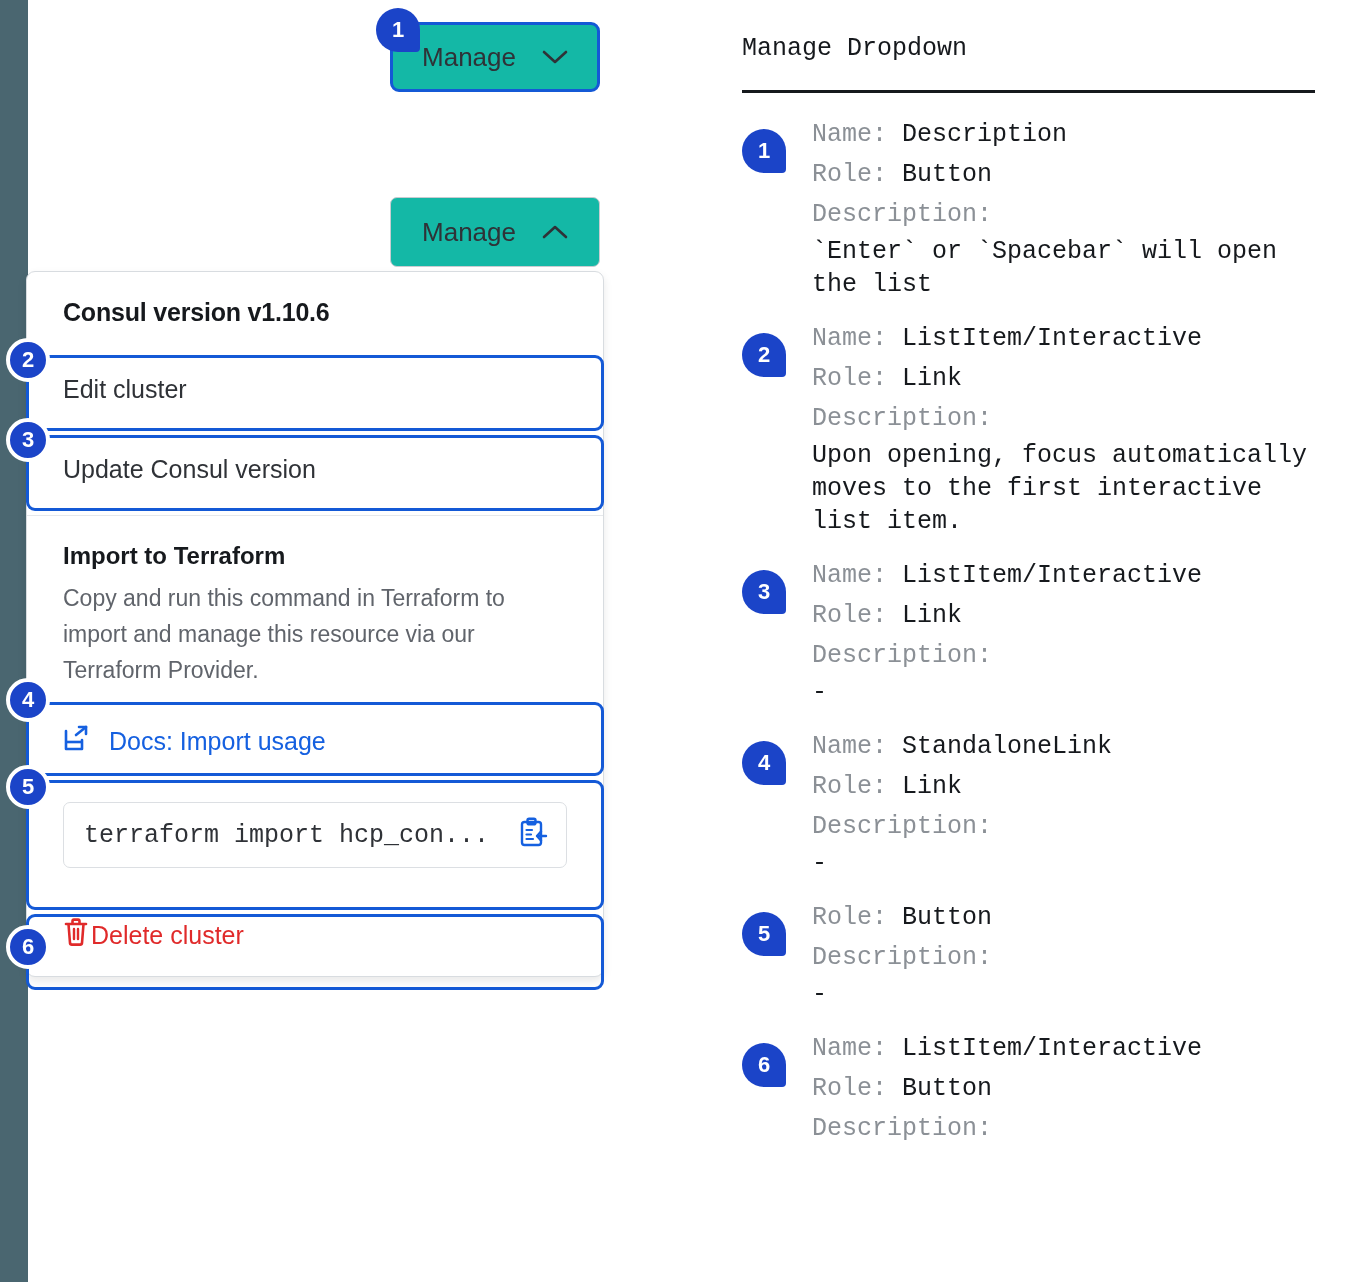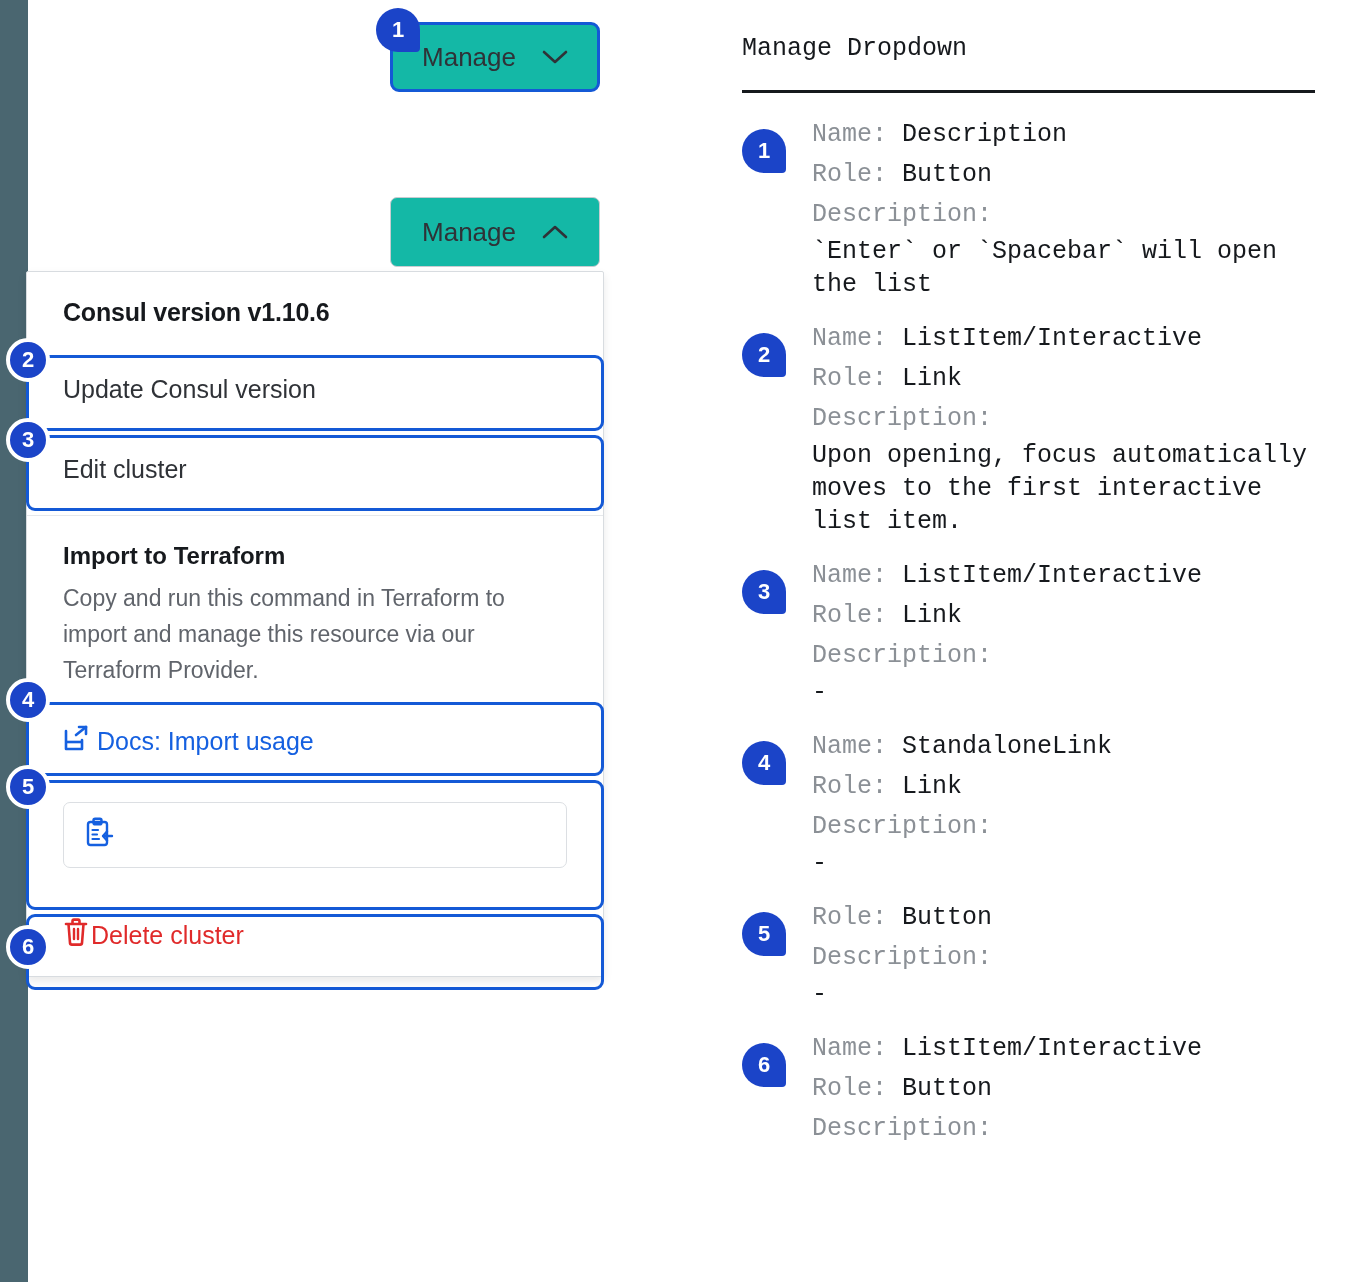--- a/index.html
+++ b/index.html
@@ -37,21 +37,21 @@
   .manage-btn-2 { left: 390px; top: 197px; }
 
   .chev svg { display:block; }
 
   
   .dropdown {
     position: absolute; left: 26px; top: 271px;
     width: 578px;
     background: #ffffff;
     border: 1px solid #d8dce0;
-    border-radius: 2px;
+    border-radius: 9px;
     box-shadow: 0 4px 10px rgba(0,0,0,0.09);
   }
   .dd-header {
     padding: 26px 36px 22px 36px;
     font-size: 25px; font-weight: bold; color: #16191d;
     letter-spacing: -0.2px;
   }
   .dd-item {
     padding: 0 36px;
     height: 80px;
@@ -64,21 +64,21 @@
     padding: 26px 36px 10px 36px;
     font-size: 24px; font-weight: bold; color: #16191d;
   }
   .dd-section-desc {
     padding: 0 36px 14px 36px;
     font-size: 23px; line-height: 36px; color: #60646b;
     max-width: 530px;
   }
   .dd-link {
     padding: 0 36px; height: 78px;
-    display: flex; align-items: center; gap: 8px;
+    display: flex; align-items: center; gap: 20px;
     color: #1560e0; font-size: 25px;
   }
   .dd-copyrow { padding: 22px 36px 26px 36px; }
   .copybox {
     height: 66px;
     border: 1px solid #dcdfe3; border-radius: 7px;
     display: flex; align-items: center;
     padding: 0 18px 0 20px;
     justify-content: space-between;
   }
@@ -168,25 +168,25 @@
             <path d="M2 13 L13 3 L24 13" fill="none" stroke="#2f3237" stroke-width="2.6" stroke-linecap="round" stroke-linejoin="round"></path>
           </svg>
       </span>
     </div>
 
     <div class="dropdown">
 
       <div class="dd-header">Consul version v1.10.6</div>
 
       <div class="dd-item">
+        <span>Edit cluster</span>
+      </div>
+
+      <div class="dd-item">
         <span>Update Consul version</span>
-      </div>
-
-      <div class="dd-item">
-        <span>Edit cluster</span>
       </div>
 
       <div class="dd-sep"></div>
 
       <div class="dd-section-title">Import to Terraform</div>
       <div class="dd-section-desc">Copy and run this command in Terraform to import and manage this resource via our Terraform Provider.</div>
 
       <div class="dd-link">
         <span>
           <svg width="26" height="28" viewBox="0 0 26 28">
@@ -195,20 +195,21 @@
             <path d="M12 10 L23 10 L23 21" fill="none" stroke="#1560e0" stroke-width="0"></path>
             <path d="M13 11 L23 3" fill="none" stroke="#1560e0" stroke-width="2.6" stroke-linecap="round"></path>
             <path d="M16 3 L23 3 L23 10" fill="none" stroke="#1560e0" stroke-width="2.6" stroke-linecap="round" stroke-linejoin="round"></path>
           </svg>
         </span>
         <span>Docs: Import usage</span>
       </div>
 
       <div class="dd-copyrow">
         <div class="copybox">
+          <span class="cmd">terraform import hcp_con...</span>
           <span>
             <svg width="30" height="32" viewBox="0 0 30 32">
               <rect x="4" y="5" width="19" height="23" rx="2.5" fill="none" stroke="#1560e0" stroke-width="2.4"></rect>
               <rect x="9.5" y="1.8" width="8" height="5.5" rx="1.6" fill="none" stroke="#1560e0" stroke-width="2.4"></rect>
               <path d="M8.5 13 H14 M8.5 17.5 H13 M8.5 22 H15" stroke="#1560e0" stroke-width="2.2" stroke-linecap="round"></path>
               <path d="M28 19 H19.5" stroke="#1560e0" stroke-width="2.4" stroke-linecap="round"></path>
               <path d="M23 14.5 L19 19 L23 23.5" fill="none" stroke="#1560e0" stroke-width="2.4" stroke-linecap="round" stroke-linejoin="round"></path>
             </svg>
           </span>
         </div>

